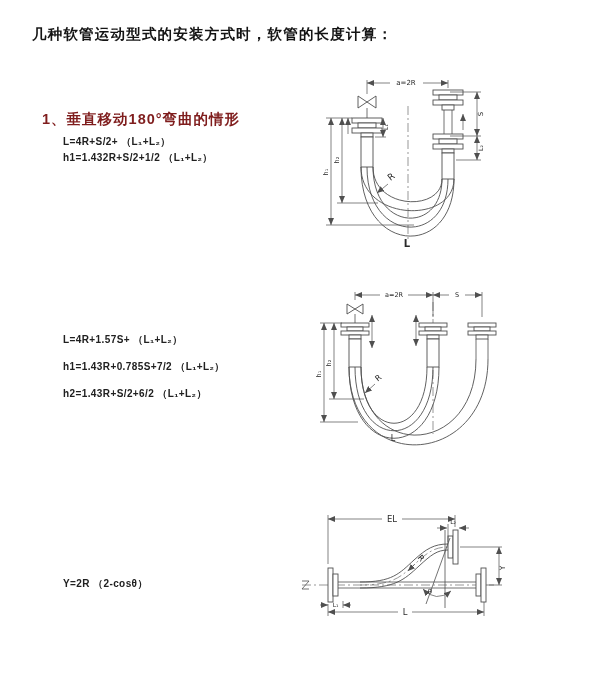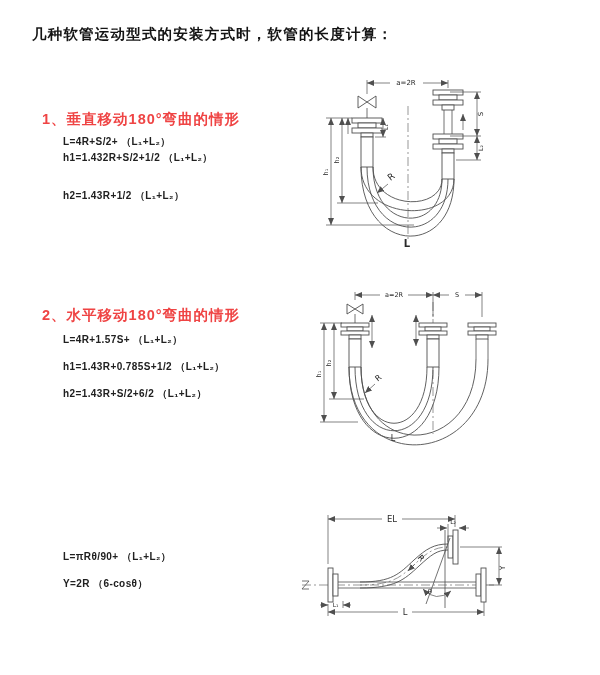--- a/index.html
+++ b/index.html
@@ -15,21 +15,21 @@
     color:#1c1c1c;
   }
   .doc-title{
     position:absolute;left:32px;top:25px;
     font-size:14.5px;font-weight:700;letter-spacing:1.2px;
     color:#141414;white-space:nowrap;
   }
   .sec-heading{
     position:absolute;left:42px;
     font-size:14.5px;font-weight:700;letter-spacing:1px;
-    color:#ef4444;white-space:nowrap;
+    color:#7f1d1d;white-space:nowrap;
   }
   .formula{
     position:absolute;left:63px;
     font-size:10px;font-weight:700;letter-spacing:.4px;
     color:#202020;white-space:nowrap;
   }
   #h1-1{top:110px}
   #f1-1{top:135px}#f1-2{top:151px}#f1-3{top:189px}
   #h2-1{top:306px}
   #f2-1{top:333px}#f2-2{top:360px}#f2-3{top:387px}
@@ -64,21 +64,20 @@
         <path d="M0,0 L4,4 M4,0 L0,4" stroke="#8a8a8a" stroke-width="0.5"></path>
       </pattern>
     </defs>
   </svg>
 
   <div class="doc-title">几种软管运动型式的安装方式时，软管的长度计算：</div>
 
   <div class="sec-heading" id="h1-1">1、垂直移动180°弯曲的情形</div>
   <div class="formula" id="f1-1">L=4R+S/2+ （L₁+L₂）</div>
   <div class="formula" id="f1-2">h1=1.432R+S/2+1/2 （L₁+L₂）</div>
-  <div class="formula" id="f1-3">h2=1.43R+1/2 （L₁+L₂）</div>
 
   <svg class="diagram" id="dg1" width="200" height="180" viewBox="0 0 200 180">
     <g class="cl">
       <path d="M90,34 V168"></path>
     </g>
     <g class="hose">
       <path d="M43,95 C43,184 136,186 136,107"></path>
       <path d="M49,95 C49,172 130,174 130,107"></path>
       <path d="M55,95 C55,160 124,162 124,107"></path>
       <path d="M43,95 C43,150 136,152 136,107"></path>
@@ -127,23 +126,22 @@
     <text x="88" y="13" font-size="7" text-anchor="middle">a=2R</text>
     <text x="164.5" y="42" font-size="7" text-anchor="middle" transform="rotate(-90 164.5 42)">S</text>
     <text x="70" y="55" font-size="6" text-anchor="middle" transform="rotate(-90 70 55)">L₁</text>
     <text x="164.5" y="76" font-size="6" text-anchor="middle" transform="rotate(-90 164.5 76)">L₂</text>
     <text x="9.5" y="100" font-size="6.5" text-anchor="middle" transform="rotate(-90 9.5 100)">h₁</text>
     <text x="20.5" y="88" font-size="6.5" text-anchor="middle" transform="rotate(-90 20.5 88)">h₂</text>
     <text x="75" y="107" font-size="9" text-anchor="middle" transform="rotate(-38 75 107)">R</text>
     <text x="89" y="175" font-size="10" font-weight="bold" text-anchor="middle">L</text>
   </svg>
 
-  <div class="sec-heading" id="h2-1">2、水平移动180°弯曲的情形</div>
   <div class="formula" id="f2-1">L=4R+1.57S+ （L₁+L₂）</div>
-  <div class="formula" id="f2-2">h1=1.43R+0.785S+1/2 （L₁+L₂）</div>
+  <div class="formula" id="f2-2">h1=1.43R+0.785S+7/2 （L₁+L₂）</div>
   <div class="formula" id="f2-3">h2=1.43R+S/2+6/2 （L₁+L₂）</div>
 
   <svg class="diagram" id="dg2" width="200" height="164" viewBox="0 0 200 164">
     <g class="cl">
       <path d="M117,18 V150"></path>
     </g>
     <g class="hose">
       <path d="M33,83 C33,178 123,178 123,83"></path>
       <path d="M39,83 C39,168 117,168 117,83"></path>
       <path d="M45,83 C45,158 111,158 111,83"></path>
@@ -190,22 +188,21 @@
     <rect class="wbg" x="64" y="5.5" width="28" height="10"></rect>
     <rect class="wbg" x="133" y="5.5" width="16" height="10"></rect>
     <text x="78" y="13" font-size="6.5" text-anchor="middle">a=2R</text>
     <text x="141" y="13" font-size="6.5" text-anchor="middle">S</text>
     <text x="4.5" y="90" font-size="6.5" text-anchor="middle" transform="rotate(-90 4.5 90)">h₁</text>
     <text x="14.5" y="79" font-size="6.5" text-anchor="middle" transform="rotate(-90 14.5 79)">h₂</text>
     <text x="64" y="96" font-size="8" text-anchor="middle" transform="rotate(-38 64 96)">R</text>
     <text x="77" y="157" font-size="8" text-anchor="middle">L</text>
   </svg>
 
-  <div class="formula" id="f3-1">L=πRθ/90+ （L₁+L₂）</div>
-  <div class="formula" id="f3-2">Y=2R （6-cosθ）</div>
+  <div class="formula" id="f3-2">Y=2R （2-cosθ）</div>
 
   <svg class="diagram" id="dg3" width="215" height="140" viewBox="0 0 215 140">
     <g class="cl">
       <path d="M4,83 H196"></path>
       <path d="M62,83 C95,83 103,75 118,61 C130,50 137,45 150,45"></path>
     </g>
     <g class="ln">
       <path d="M4,79 H11 M4,87 H11 M11,79 L4,87"></path>
     </g>
     <g>

